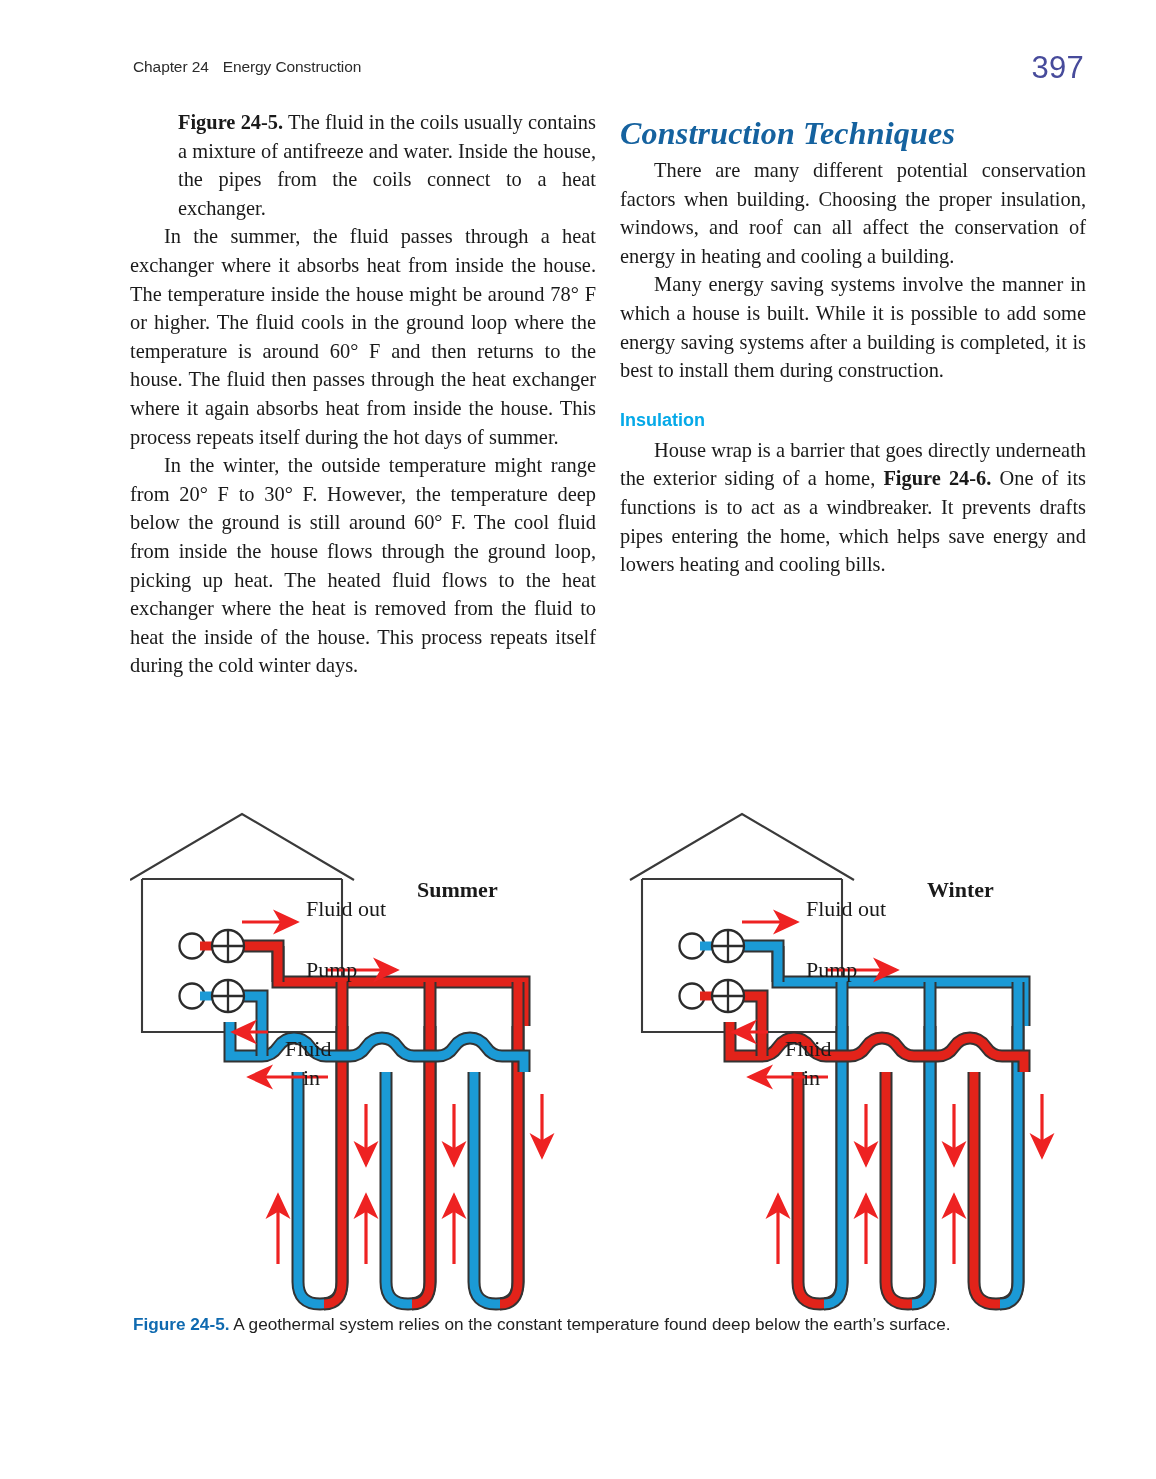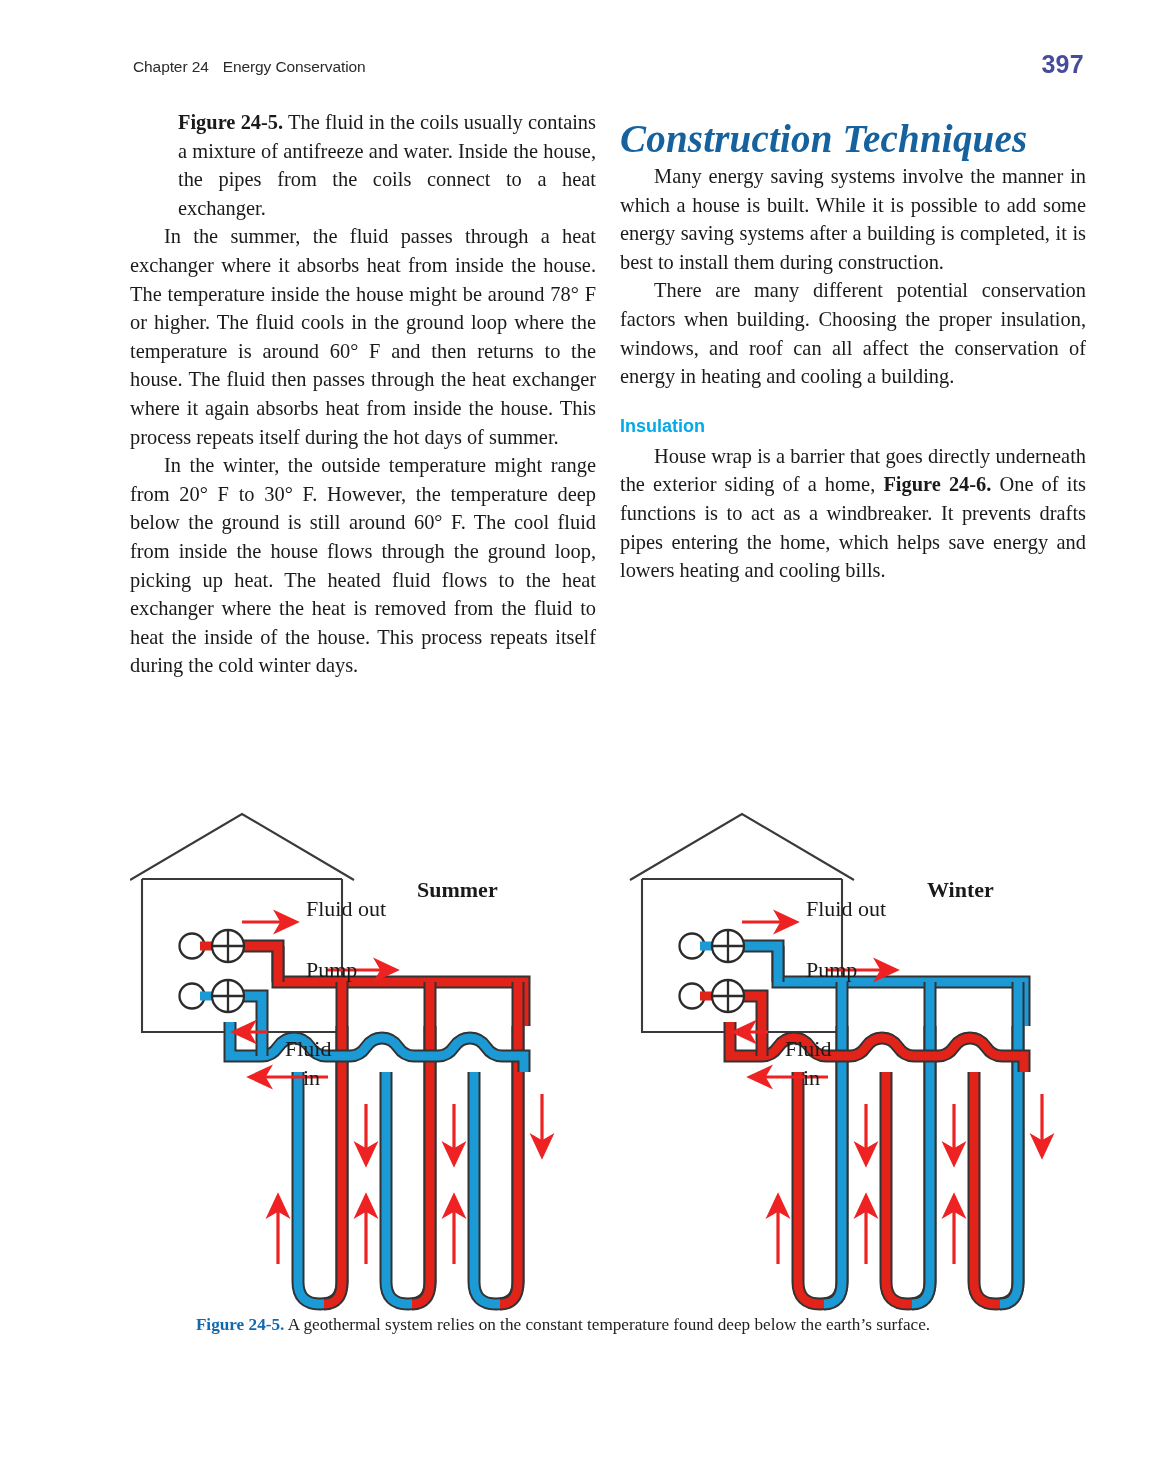--- a/index.html
+++ b/index.html
@@ -32,22 +32,22 @@
     letter-spacing: -0.1px;
     color: #2b2b2b;
     white-space: nowrap;
   }
   .runhead .sp { display: inline-block; width: 14px; }
   .folio {
     position: absolute;
     right: 72px;
     top: 50px;
     font-family: "Liberation Sans", sans-serif;
-    font-size: 25px;
-    font-weight: bold;
+    font-size: 31px;
+    font-weight: normal;
     color: #474b9b;
     letter-spacing: 0.3px;
   }
 
   
   .col {
     position: absolute;
     top: 108px;
     width: 466px;
     font-size: 20.4px;
@@ -60,25 +60,25 @@
   .col-right { left: 620px; }
 
   .col p {
     margin: 0;
     text-indent: 34px;
   }
   .col p.noindent { text-indent: 0; margin-left: 48px; }
   .bold { font-weight: bold; }
 
   h1.section-title {
-    margin: 12px 0 4px 0;
+    margin: 6px 0 4px 0;
     font-family: "Liberation Serif", serif;
     font-style: italic;
     font-weight: bold;
-    font-size: 39px;
+    font-size: 32px;
     line-height: 38px;
     color: #15629f;
     letter-spacing: 0.2px;
   }
   h2.subsection-title {
     margin: 22px 0 3px 0;
     font-family: "Liberation Sans", sans-serif;
     font-weight: bold;
     font-size: 18px;
     line-height: 26px;
@@ -93,51 +93,50 @@
     width: 960px;
     height: 520px;
   }
   .figure-wrap svg { display: block; }
 
   .caption {
     position: absolute;
     left: 133px;
     top: 1313px;
     width: 860px;
-    font-family: Liberation Serif, serif;
+    font-family: Liberation Sans, sans-serif;
     font-size: 17.2px;
     line-height: 23px;
     color: #222;
-    text-align: center;
   }
   .caption .lbl {
     font-weight: bold;
     color: #0f6ab0;
   }
 </style>
 </head>
 <body>
 
 <div class="page">
 
   <div class="runhead">
-    <span>Chapter 24</span><span class="sp"></span><span>Energy Conservation</span>
+    <span>Chapter 24</span><span class="sp"></span><span>Energy Construction</span>
   </div>
   <div class="folio">397</div>
 
   <div class="col col-left">
     <p class="noindent"><span class="bold">Figure 24-5.</span><span> The fluid in the coils usually contains a mixture of antifreeze and water. Inside the house, the pipes from the coils connect to a heat exchanger.</span></p>
     <p>In the summer, the fluid passes through a heat exchanger where it absorbs heat from inside the house. The temperature inside the house might be around 78° F or higher. The fluid cools in the ground loop where the temperature is around 60° F and then returns to the house. The fluid then passes through the heat exchanger where it again absorbs heat from inside the house. This process repeats itself during the hot days of summer.</p>
     <p>In the winter, the outside temperature might range from 20° F to 30° F. However, the temperature deep below the ground is still around 60° F. The cool fluid from inside the house flows through the ground loop, picking up heat. The heated fluid flows to the heat exchanger where the heat is removed from the fluid to heat the inside of the house. This process repeats itself during the cold winter days.</p>
   </div>
 
   <div class="col col-right">
     <h1 class="section-title">Construction Techniques</h1>
+    <p>There are many different potential conservation factors when building. Choosing the proper insulation, windows, and roof can all affect the conservation of energy in heating and cooling a building.</p>
     <p>Many energy saving systems involve the manner in which a house is built. While it is possible to add some energy saving systems after a building is completed, it is best to install them during construction.</p>
-    <p>There are many different potential conservation factors when building. Choosing the proper insulation, windows, and roof can all affect the conservation of energy in heating and cooling a building.</p>
     <h2 class="subsection-title">Insulation</h2>
     <p><span>House wrap is a barrier that goes directly underneath the exterior siding of a home, </span><span class="bold">Figure 24-6.</span><span> One of its functions is to act as a windbreaker. It prevents drafts pipes entering the home, which helps save energy and lowers heating and cooling bills.</span></p>
   </div>
 
   <div class="figure-wrap">
     <svg width="960" height="520" viewBox="0 0 960 520" xmlns="http://www.w3.org/2000/svg">
       <defs>
         <marker id="ah" markerWidth="9" markerHeight="9" refX="7.2" refY="4.5" orient="auto" markerUnits="strokeWidth">
           <path d="M0,0.6 L8.4,4.5 L0,8.4 L2.3,4.5 Z" fill="#ee2222"></path>
         </marker>

